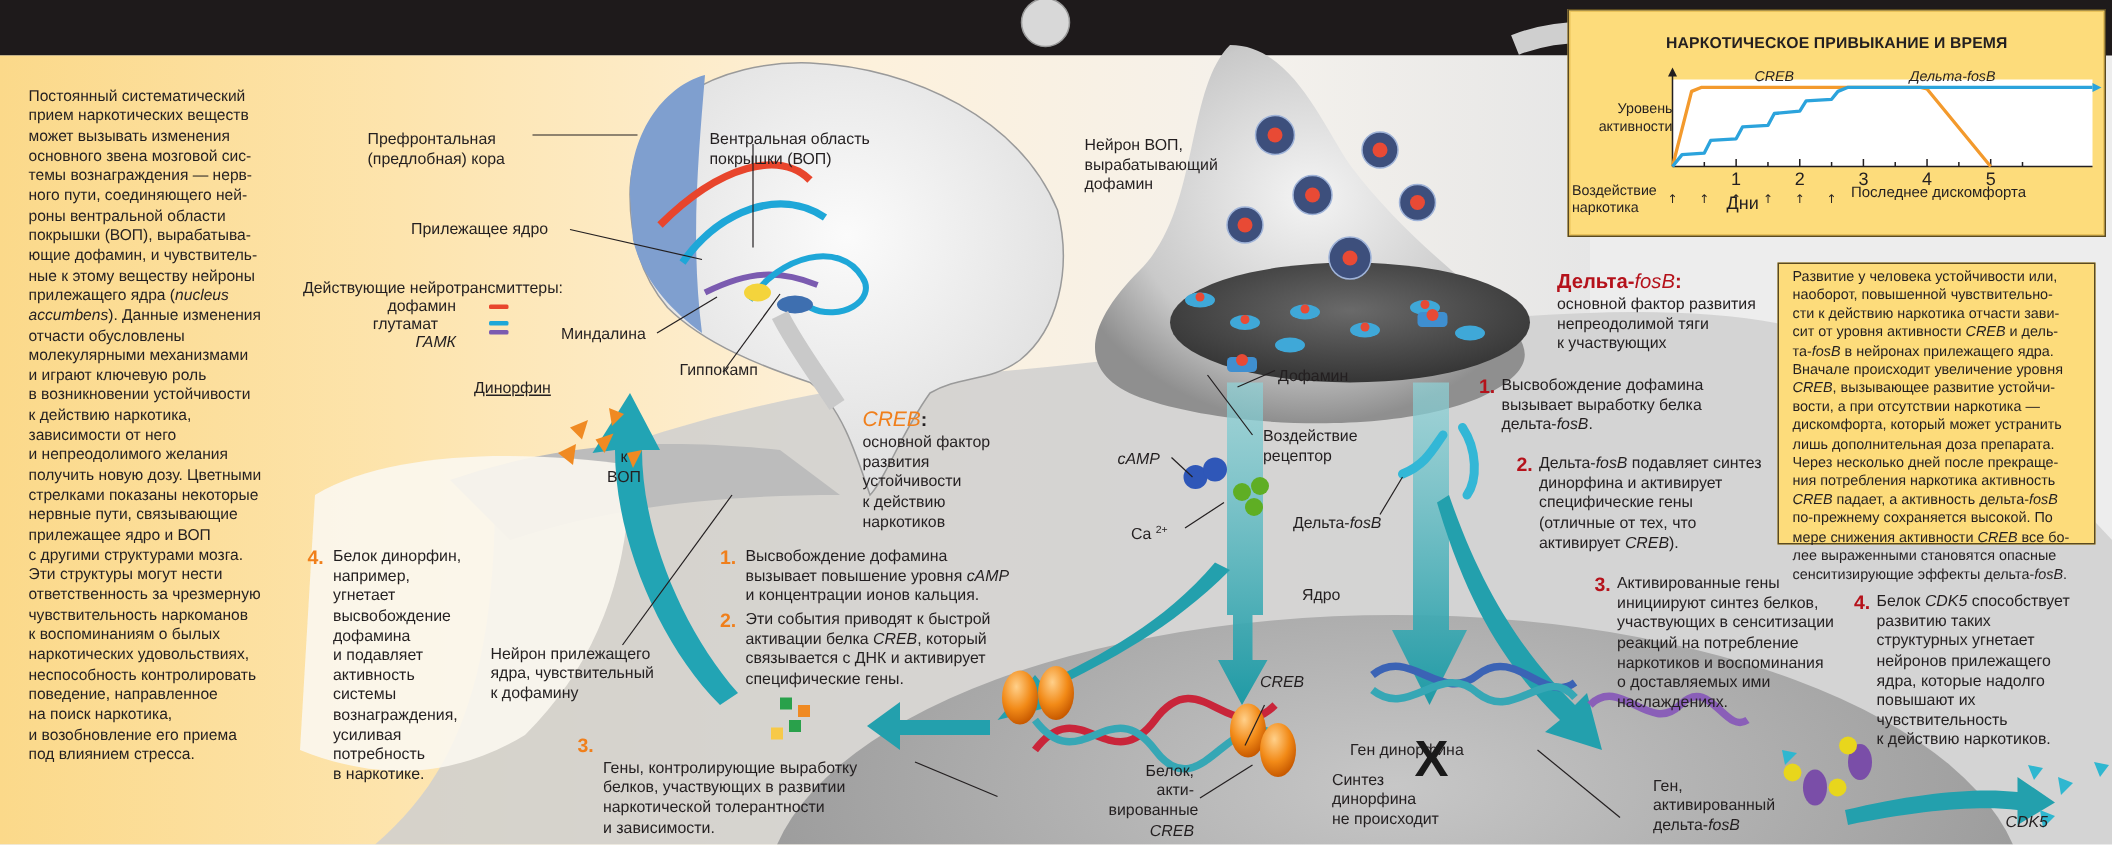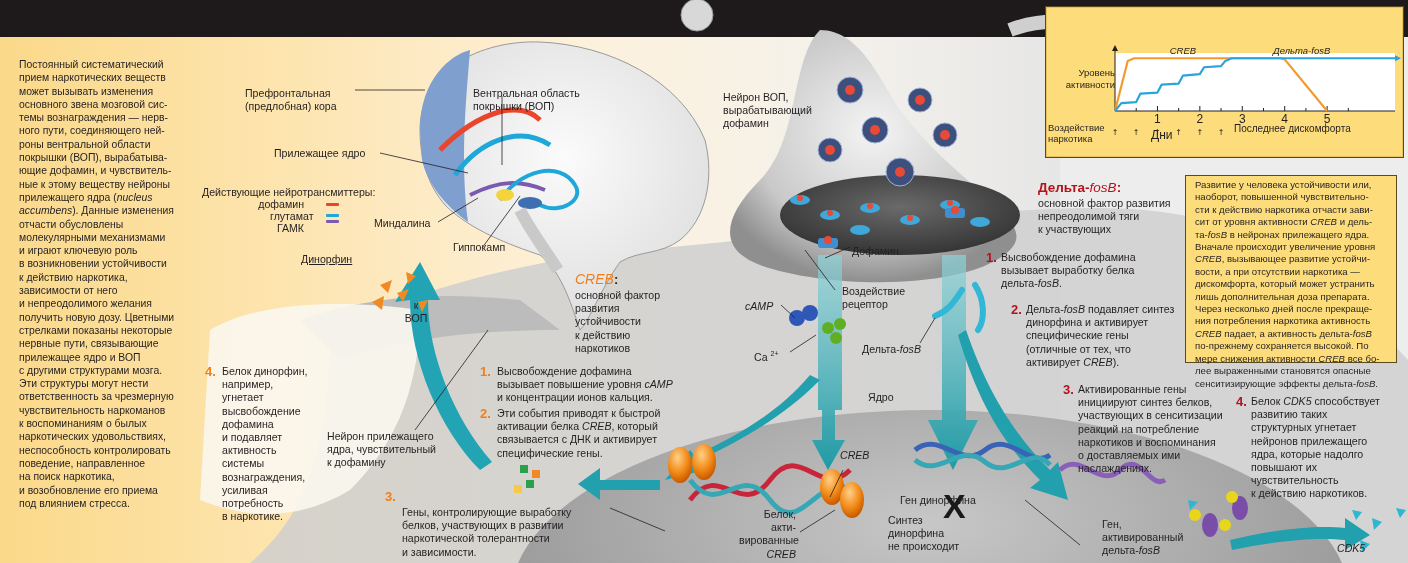--- a/index.html
+++ b/index.html
@@ -210,29 +210,29 @@
 <div class="t intro">
   <span>Постоянный систематический</span><br><span>прием наркотических веществ</span><br><span>может вызывать изменения</span><br><span>основного звена мозговой сис-</span><br><span>темы вознаграждения — нерв-</span><br><span>ного пути, соединяющего ней-</span><br><span>роны вентральной области</span><br><span>покрышки (ВОП), вырабатыва-</span><br><span>ющие дофамин, и чувствитель-</span><br><span>ные к этому веществу нейроны</span><br><span>прилежащего ядра (</span><i>nucleus</i><br><i>accumbens</i><span>). Данные изменения</span><br><span>отчасти обусловлены</span><br><span>молекулярными механизмами</span><br><span>и играют ключевую роль</span><br><span>в возникновении устойчивости</span><br><span>к действию наркотика,</span><br><span>зависимости от него</span><br><span>и непреодолимого желания</span><br><span>получить новую дозу. Цветными</span><br><span>стрелками показаны некоторые</span><br><span>нервные пути, связывающие</span><br><span>прилежащее ядро и ВОП</span><br><span>с другими структурами мозга.</span><br><span>Эти структуры могут нести</span><br><span>ответственность за чрезмерную</span><br><span>чувствительность наркоманов</span><br><span>к воспоминаниям о былых</span><br><span>наркотических удовольствиях,</span><br><span>неспособность контролировать</span><br><span>поведение, направленное</span><br><span>на поиск наркотика,</span><br><span>и возобновление его приема</span><br><span>под влиянием стресса.</span>
 </div>
 
 <div class="t" style="left:245px;top:87px;"><span>Префронтальная</span><br><span>(предлобная) кора</span></div>
 <div class="t" style="left:473px;top:87px;"><span>Вентральная область</span><br><span>покрышки (ВОП)</span></div>
 <div class="t" style="left:274px;top:147px;">Прилежащее ядро</div>
 <div class="t" style="left:202px;top:186px;">Действующие нейротрансмиттеры:</div>
 <div class="t" style="left:254px;top:198px;width:50px;text-align:right;">дофамин</div>
 <div class="legend-line" style="left:326px;top:203px;background:#e8452c;"></div>
-<div class="t" style="left:270px;top:210px;width:50px;">глутамат</div>
+<div class="t" style="left:242px;top:210px;width:50px;text-align:right;">глутамат</div>
 <div class="legend-line" style="left:326px;top:214px;background:#1ea7d8;"></div>
-<div class="t" style="left:254px;top:222px;width:50px;text-align:right;">ГАМК</div>
+<div class="t" style="left:254px;top:222px;width:50px;text-align:right;font-style:italic;">ГАМК</div>
 <div class="legend-line" style="left:326px;top:220px;background:#7b5bb0;"></div>
 <div class="t" style="left:374px;top:217px;">Миндалина</div>
 <div class="t" style="left:453px;top:241px;">Гиппокамп</div>
 
 <div class="t" style="left:723px;top:91px;"><span>Нейрон ВОП,</span><br><span>вырабатывающий</span><br><span>дофамин</span></div>
-<div class="t" style="left:301px;top:253px;text-decoration:underline;">Динорфин</div>
+<div class="t" style="left:316px;top:253px;text-decoration:underline;">Динорфин</div>
 <div class="t" style="left:404px;top:299px;text-align:center;width:24px;"><span>к</span><br><span>ВОП</span></div>
 <div class="t" style="left:852px;top:245px;">Дофамин</div>
 <div class="t" style="left:842px;top:285px;"><span>Воздействие</span><br><span>рецептор</span></div>
 <div class="t" style="left:745px;top:300px;font-style:italic;">cAMP</div>
 <div class="t" style="left:754px;top:347px;"><span>Ca</span> <sup style="font-size:7px;">2+</sup></div>
 <div class="t" style="left:862px;top:343px;"><span>Дельта-</span><i>fosB</i></div>
 <div class="t" style="left:868px;top:391px;">Ядро</div>
 <div class="t" style="left:327px;top:430px;"><span>Нейрон прилежащего</span><br><span>ядра, чувствительный</span><br><span>к дофамину</span></div>
 <div class="t" style="left:840px;top:449px;font-style:italic;">CREB</div>
 <div class="t" style="left:739px;top:508px;text-align:right;width:57px;"><span>Белок, акти-</span><br><span>вированные</span><br><i>CREB</i></div>
@@ -276,20 +276,21 @@
 <div class="t" style="left:1063px;top:383px;">
   <span class="num-r">3.</span>
   <span style="position:absolute;left:15px;top:0;white-space:nowrap;"><span>Активированные гены</span><br><span>инициируют синтез белков,</span><br><span>участвующих в сенситизации</span><br><span>реакций на потребление</span><br><span>наркотиков и воспоминания</span><br><span>о доставляемых ими</span><br><span>наслаждениях.</span></span>
 </div>
 <div class="t" style="left:1236px;top:395px;">
   <span class="num-r">4.</span>
   <span style="position:absolute;left:15px;top:0;white-space:nowrap;"><span>Белок </span><i>CDK5</i><span> способствует</span><br><span>развитию таких</span><br><span>структурных угнетает</span><br><span>нейронов прилежащего</span><br><span>ядра, которые надолго</span><br><span>повышают их</span><br><span>чувствительность</span><br><span>к действию наркотиков.</span></span>
 </div>
 
 <div class="infobox">
+  <h3>НАРКОТИЧЕСКОЕ ПРИВЫКАНИЕ И ВРЕМЯ</h3>
   <svg id="chart" width="357" height="150" style="position:absolute;left:0;top:0;">
     <rect x="69" y="46" width="280" height="58" fill="#ffffff"></rect>
     <g id="chart-marks">
         <line x1="69" y1="104" x2="69" y2="40" stroke="#231f20" stroke-width="1"></line>
         <polygon points="66,44 72,44 69,38" fill="#231f20"></polygon>
         <line x1="69" y1="104" x2="349" y2="104" stroke="#231f20" stroke-width="1"></line>
         <line x1="90.21212121212122" y1="104" x2="90.21212121212122" y2="101" stroke="#231f20" stroke-width="1"></line>
         <line x1="111.42424242424242" y1="104" x2="111.42424242424242" y2="99" stroke="#231f20" stroke-width="1"></line>
         <line x1="132.63636363636363" y1="104" x2="132.63636363636363" y2="101" stroke="#231f20" stroke-width="1"></line>
         <line x1="153.84848484848484" y1="104" x2="153.84848484848484" y2="99" stroke="#231f20" stroke-width="1"></line>

